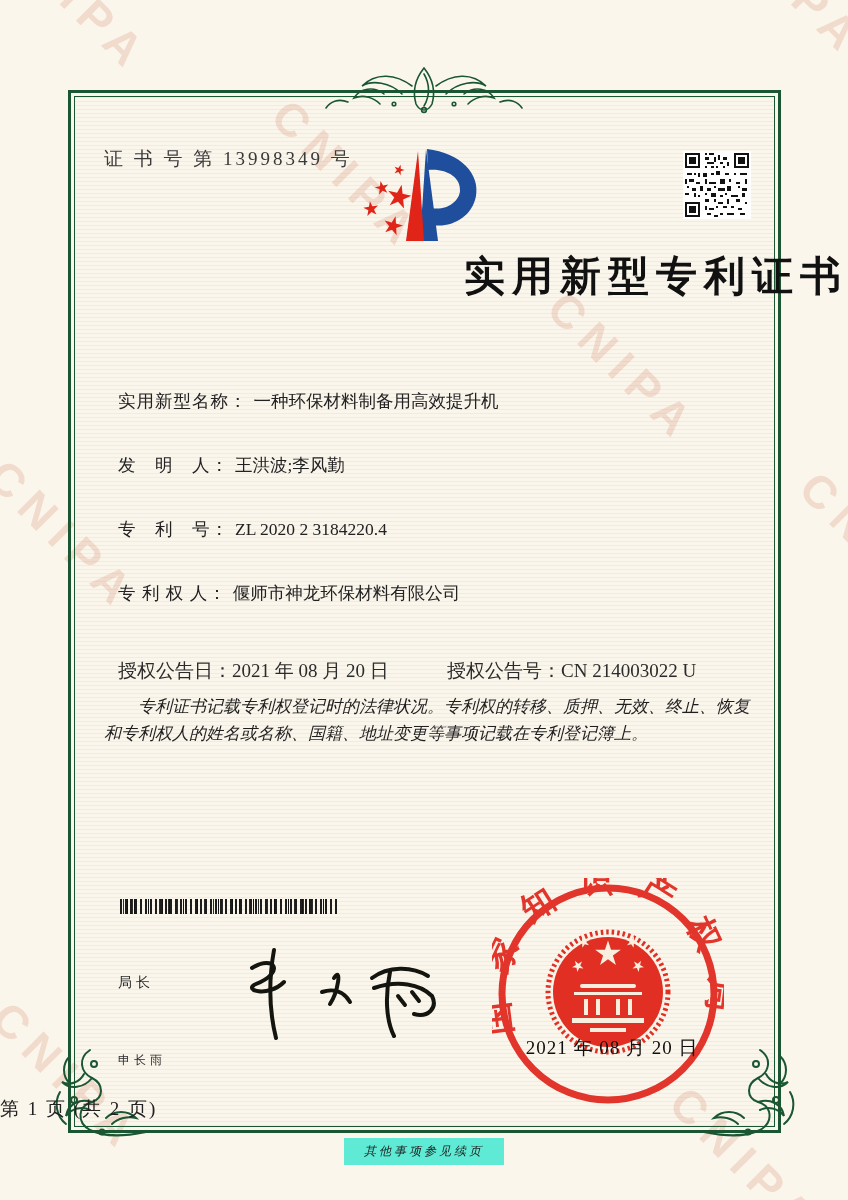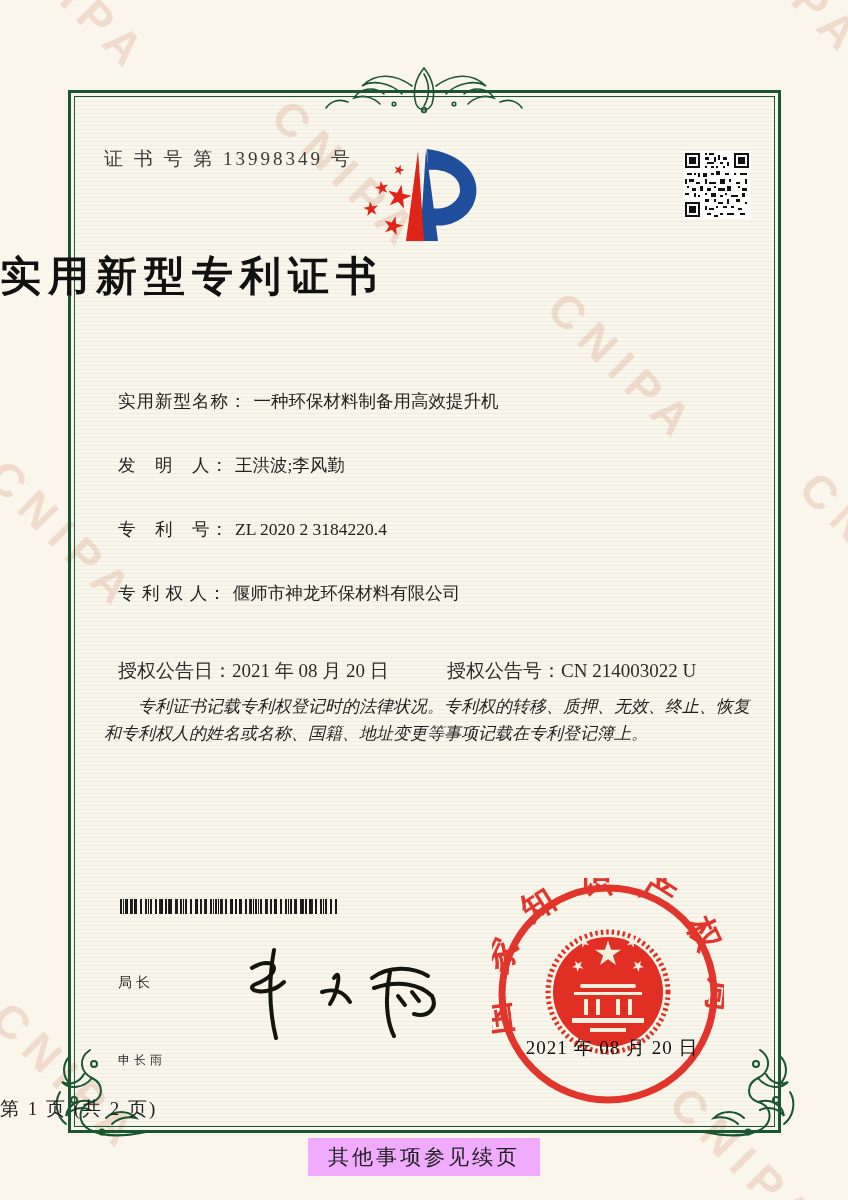--- a/index.html
+++ b/index.html
@@ -26,21 +26,21 @@
       repeating-linear-gradient(0deg, rgba(110,160,130,.10) 0 1px, rgba(255,255,255,0) 1px 4px);
   }
   .content{position:absolute;left:0;top:0;width:848px;height:1200px;}
   .cert-no{
     position:absolute;left:104px;top:146px;
     font-size:19px;letter-spacing:3px;color:#3a3a3a;
   }
   .logo{position:absolute;left:358px;top:144px;}
   .qr{position:absolute;left:683px;top:151px;background:#fff;padding:2px;}
   .title{
-    position:absolute;left:0;top:249px;width:848px;text-align:left;
+    position:absolute;left:0;top:249px;width:848px;text-align:right;
     font-size:41px;font-weight:bold;letter-spacing:7px;color:#111;
   }
   .fields{position:absolute;left:118px;top:348px;width:640px;font-size:17.5px;}
   .frow{margin-bottom:32px;line-height:21px;white-space:nowrap;margin-top:43px;}
   .frow .lab{letter-spacing:1px;color:#222;}
   .frow .val{margin-left:6px;color:#222;}
   .grant-row{position:absolute;left:118px;top:658px;width:660px;font-size:19px;white-space:nowrap;}
   .grant-no{position:absolute;left:329px;top:0;}
   .paras{
     position:absolute;left:104px;top:694px;width:646px;
@@ -64,22 +64,22 @@
     font-size:19px;color:#101010;letter-spacing:1px;white-space:nowrap;
   }
   .page-footer{
     position:absolute;left:0;top:1096px;width:848px;text-align:left;
     font-size:19px;letter-spacing:2px;color:#222;
   }
   .cont-note{
     position:absolute;left:0;top:1138px;width:848px;text-align:center;
   }
   .cont-note span{
-    display:inline-block;background:#f0abfc;padding:5px 20px;
-    font-size:21px;letter-spacing:3px;color:#1f1f1f;
+    display:inline-block;background:#5eead4;padding:5px 20px;
+    font-size:12px;font-style:italic;letter-spacing:3px;color:#1f1f1f;
   }
   .ornament-top{position:absolute;left:324px;top:60px;}
   .flourish-bl{position:absolute;left:50px;top:1048px;}
   .flourish-br{position:absolute;left:700px;top:1048px;transform:scaleX(-1);}
 </style>
 </head>
 <body>
 
 <div class="content">
 

